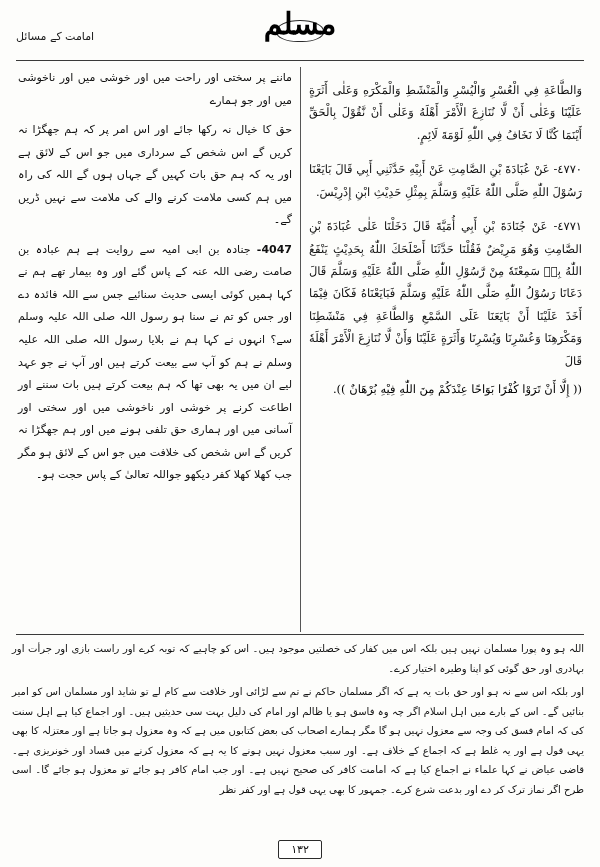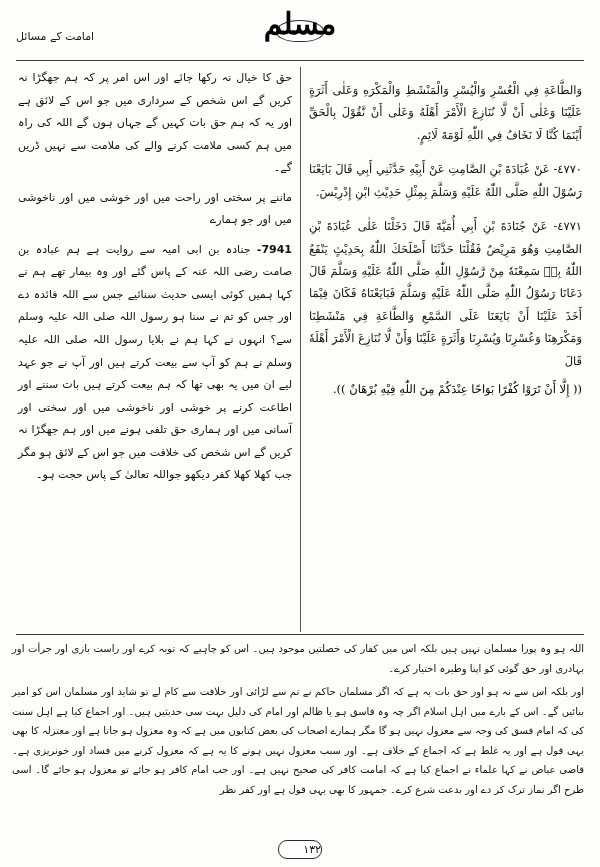--- a/index.html
+++ b/index.html
@@ -140,22 +140,22 @@
 
   
   .page-number {
     position: absolute;
     left: 50%;
     bottom: 8px;
     transform: translateX(-50%);
     width: 42px;
     height: 17px;
     border: 1px solid #2b2b2b;
-    border-radius: 9px;
-    text-align: right;
+    border-radius: 2px;
+    text-align: center;
     line-height: 17px;
     font-size: 11px;
     font-family: "DejaVu Sans", sans-serif;
     color: #111;
     direction: rtl;
     background: #fff;
   }
 </style>
 </head>
 <body>
@@ -171,24 +171,24 @@
   <div class="columns">
 
     <div class="col col-right">
       <p class="arabic">وَالطَّاعَةِ فِي الْعُسْرِ وَالْيُسْرِ وَالْمَنْشَطِ وَالْمَكْرَهِ وَعَلٰى أَثَرَةٍ عَلَيْنَا وَعَلٰى أَنْ لَّا نُنَازِعَ الْأَمْرَ أَهْلَهُ وَعَلٰى أَنْ نَّقُوْلَ بِالْحَقِّ أَيْنَمَا كُنَّا لَا نَخَافُ فِي اللّٰهِ لَوْمَةَ لَائِمٍ.</p>
       <p class="arabic">٤٧٧٠- عَنْ عُبَادَةَ بْنِ الصَّامِتِ عَنْ أَبِيْهِ حَدَّثَنِي أَبِي قَالَ بَايَعْنَا رَسُوْلَ اللّٰهِ صَلَّى اللّٰهُ عَلَيْهِ وَسَلَّمَ بِمِثْلِ حَدِيْثِ ابْنِ إِدْرِيْسَ.</p>
       <p class="arabic">٤٧٧١- عَنْ جُنَادَةَ بْنِ أَبِي أُمَيَّةَ قَالَ دَخَلْنَا عَلٰى عُبَادَةَ بْنِ الصَّامِتِ وَهُوَ مَرِيْضٌ فَقُلْنَا حَدَّثَنَا أَصْلَحَكَ اللّٰهُ بِحَدِيْثٍ يَنْفَعُ اللّٰهُ بِهٖ سَمِعْتَهٗ مِنْ رَّسُوْلِ اللّٰهِ صَلَّى اللّٰهُ عَلَيْهِ وَسَلَّمَ قَالَ دَعَانَا رَسُوْلُ اللّٰهِ صَلَّى اللّٰهُ عَلَيْهِ وَسَلَّمَ فَبَايَعْنَاهُ فَكَانَ فِيْمَا أَخَذَ عَلَيْنَا أَنْ بَايَعَنَا عَلَى السَّمْعِ وَالطَّاعَةِ فِي مَنْشَطِنَا وَمَكْرَهِنَا وَعُسْرِنَا وَيُسْرِنَا وَأَثَرَةٍ عَلَيْنَا وَأَنْ لَّا نُنَازِعَ الْأَمْرَ أَهْلَهٗ قَالَ</p>
       <p class="quote">(( إِلَّا أَنْ تَرَوْا كُفْرًا بَوَاحًا عِنْدَكُمْ مِنَ اللّٰهِ فِيْهِ بُرْهَانٌ )).</p>
     </div>
 
     <div class="col col-left">
+      <p class="urdu">ماننے پر سختی اور راحت میں اور خوشی میں اور ناخوشی میں اور جو ہمارے</p>
       <p class="urdu">حق کا خیال نہ رکھا جائے اور اس امر پر کہ ہم جھگڑا نہ کریں گے اس شخص کے سرداری میں جو اس کے لائق ہے اور یہ کہ ہم حق بات کہیں گے جہاں ہوں گے اللہ کی راہ میں ہم کسی ملامت کرنے والے کی ملامت سے نہیں ڈریں گے۔</p>
-      <p class="urdu">ماننے پر سختی اور راحت میں اور خوشی میں اور ناخوشی میں اور جو ہمارے</p>
       <p class="urdu">
-        <span class="hadith-num">7941-</span>
+        <span class="hadith-num">4047-</span>
         <span>جنادہ بن ابی امیہ سے روایت ہے ہم عبادہ بن صامت رضی اللہ عنہ کے پاس گئے اور وہ بیمار تھے ہم نے کہا ہمیں کوئی ایسی حدیث سنائیے جس سے اللہ فائدہ دے اور جس کو تم نے سنا ہو رسول اللہ صلی اللہ علیہ وسلم سے؟ انہوں نے کہا ہم نے بلایا رسول اللہ صلی اللہ علیہ وسلم نے ہم کو آپ سے بیعت کرتے ہیں اور آپ نے جو عہد لیے ان میں یہ بھی تھا کہ ہم بیعت کرتے ہیں بات سننے اور اطاعت کرنے پر خوشی اور ناخوشی میں اور سختی اور آسانی میں اور ہماری حق تلفی ہونے میں اور ہم جھگڑا نہ کریں گے اس شخص کی خلافت میں جو اس کے لائق ہو مگر جب کھلا کھلا کفر دیکھو جواللہ تعالیٰ کے پاس حجت ہو۔</span>
       </p>
     </div>
   </div>
 
   <div class="footnote-rule"></div>
   <div class="footnote">
     <p>اللہ ہو وہ پورا مسلمان نہیں ہیں بلکہ اس میں کفار کی خصلتیں موجود ہیں۔ اس کو چاہیے کہ توبہ کرے اور راست بازی اور جرأت اور بہادری اور حق گوئی کو اپنا وطیرہ اختیار کرے۔</p>
     <p>اور بلکہ اس سے نہ ہو اور حق بات یہ ہے کہ اگر مسلمان حاکم نے تم سے لڑائی اور خلافت سے کام لے تو شاید اور مسلمان اس کو امیر بنائیں گے۔ اس کے بارے میں اہل اسلام اگر چہ وہ فاسق ہو یا ظالم اور امام کی دلیل بہت سی حدیثیں ہیں۔ اور اجماع کیا ہے اہل سنت کی کہ امام فسق کی وجہ سے معزول نہیں ہو گا مگر ہمارے اصحاب کی بعض کتابوں میں ہے کہ وہ معزول ہو جاتا ہے اور معتزلہ کا بھی یہی قول ہے اور یہ غلط ہے کہ اجماع کے خلاف ہے۔ اور سبب معزول نہیں ہونے کا یہ ہے کہ معزول کرنے میں فساد اور خونریزی ہے۔ قاضی عیاض نے کہا علماء نے اجماع کیا ہے کہ امامت کافر کی صحیح نہیں ہے۔ اور جب امام کافر ہو جائے تو معزول ہو جائے گا۔ اسی طرح اگر نماز ترک کر دے اور بدعت شرع کرے۔ جمہور کا بھی یہی قول ہے اور کفر نظر</p>
   </div>

